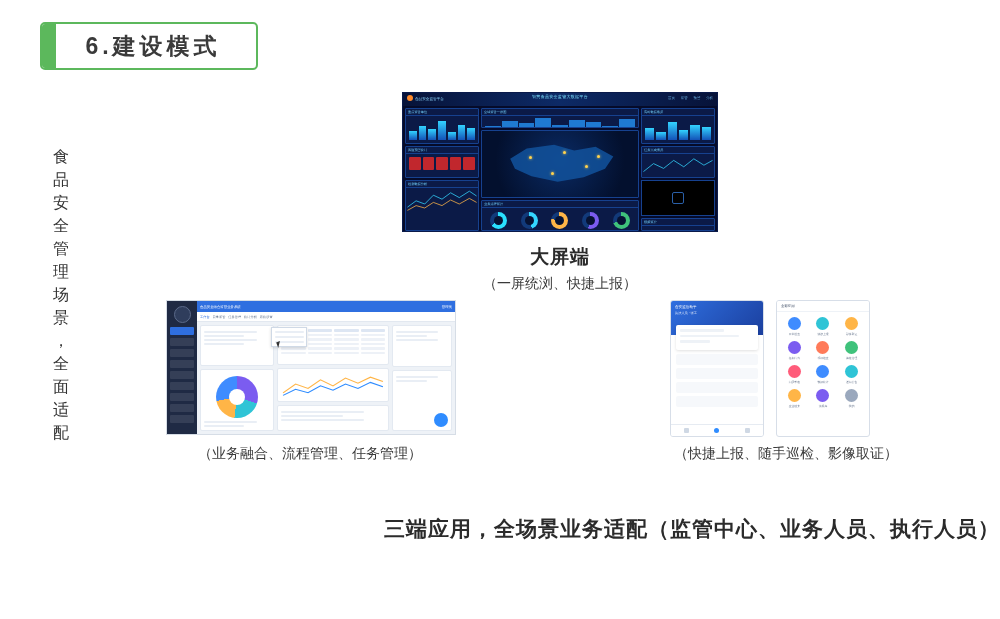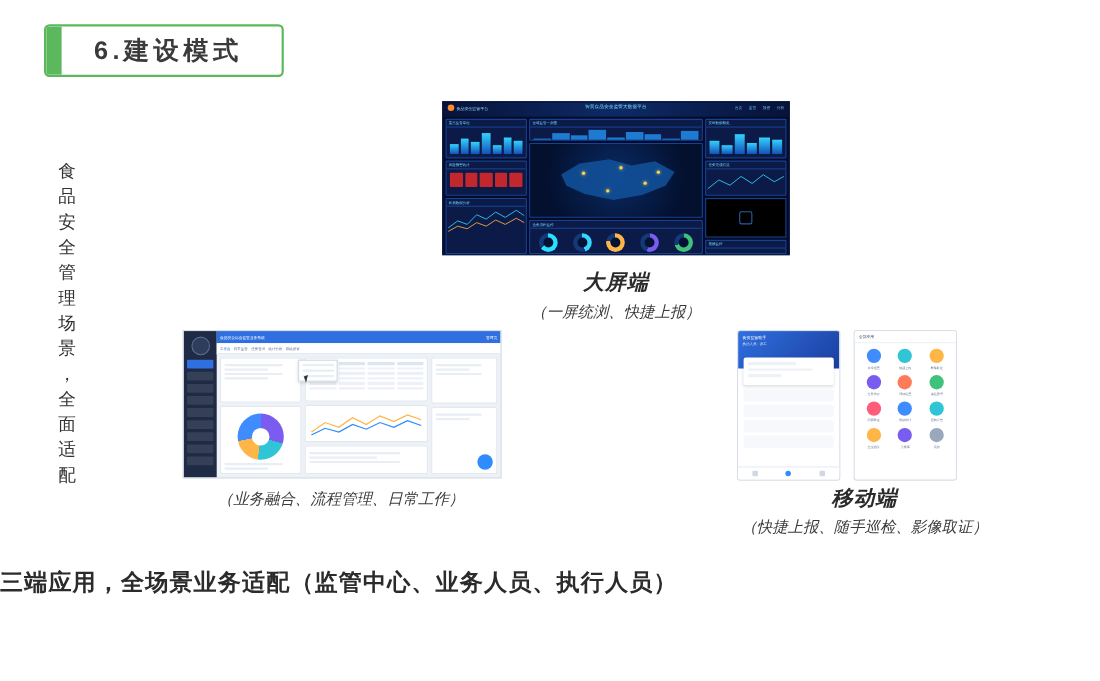--- a/index.html
+++ b/index.html
@@ -267,35 +267,34 @@
   .gi { text-align:center; }
   .gi .circ { width:13px;height:13px;border-radius:50%;margin:0 auto 2px;}
   .gi .lbl { font-size:2.8px; color:#6a7governing; }
   .gi .lbl { font-size:2.8px; color:#6a788f; }
 
   
   .cap {
     position: absolute;
     text-align: center;
     color: #2b2b2b;
-    font-style: italic;
   }
   .cap .big { font-size: 19px; font-weight: bold; letter-spacing: 1px; }
   .cap .sub { font-size: 14px; margin-top: 5px; color: #3a3a3a; }
 
   #cap-big    { left: 402px; top: 244px; width: 316px; }
   #cap-pc     { left: 150px; top: 440px; width: 320px; }
   #cap-mobile { left: 636px; top: 440px; width: 300px; }
 
   
   .bottom-line {
     position: absolute;
     left: 0; right: 0;
     top: 515px;
-    text-align: left;
+    text-align: right;
     font-size: 21px;
     font-weight: bold;
     color: #2b2b2b;
     letter-spacing: 1px;
   }
 </style>
 </head>
 <body>
 
 <div class="title-badge">
@@ -544,21 +543,21 @@
   <div class="pc-pop">
     <div class="pp"></div>
       <div class="pp"></div>
       <div class="pp"></div>
   </div>
   <div class="pc-cursor"></div>
   <div class="pc-fab"></div>
 </div>
 
 <div class="cap" id="cap-pc">
-  <div class="sub">（业务融合、流程管理、日常工作）</div>
+  <div class="sub">（业务融合、流程管理、任务管理）</div>
 </div>
 
 <div id="mobilewrap">
   <div class="phone" id="phone-a">
     <div class="ph-head">
       <div class="t">食安监管助手</div>
       <div class="u">执法人员 · 张工</div>
     </div>
     <div class="ph-card">
       <div class="ln w60"></div>
@@ -629,17 +628,16 @@
       </div>
       <div class="gi">
         <div class="circ" style="background:#9aa8bd"></div>
         <div class="lbl">我的</div>
       </div>
     </div>
   </div>
 </div>
 
 <div class="cap" id="cap-mobile">
-  <div class="big">移动端</div>
   <div class="sub">（快捷上报、随手巡检、影像取证）</div>
 </div>
 
 <div class="bottom-line">三端应用，全场景业务适配（监管中心、业务人员、执行人员）</div>
 
 </body></html>

